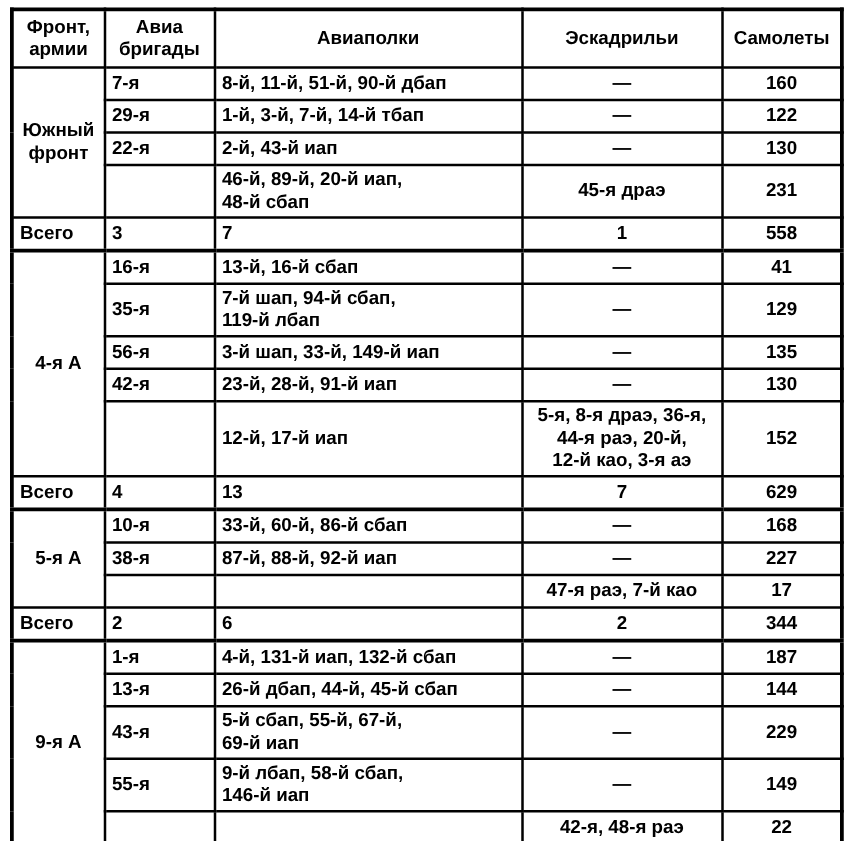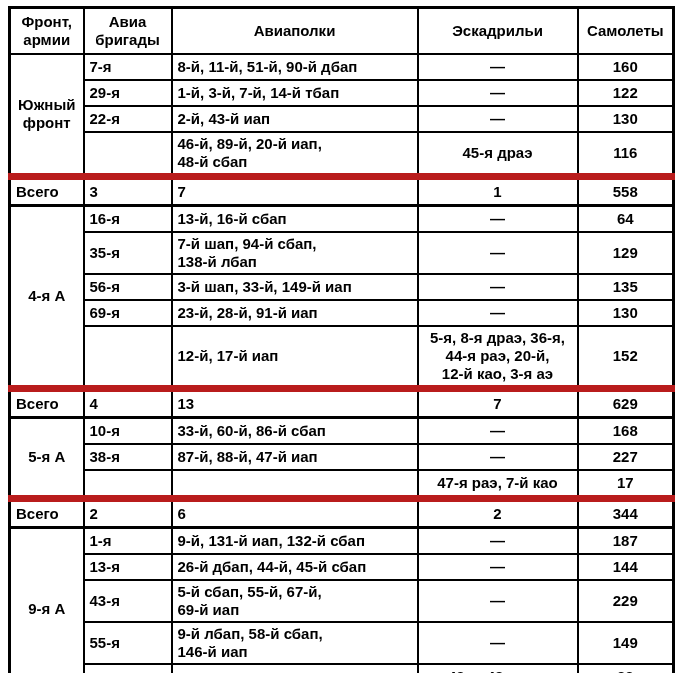--- a/index.html
+++ b/index.html
@@ -31,21 +31,21 @@
   .av-table th {
     text-align: center;
     height: 40px;
     font-weight: bold;
   }
   .pre { white-space: pre-line; }
   .c   { text-align: center; }
   .l   { text-align: left; }
   tr.data-row td { height: 20px; }
   tr.total-row td, tr.grand-total-row td {
-    border-top: 7px solid #b91c1c;
+    border-top: 1px solid #b91c1c;
     border-bottom: 3px solid #000;
     height: 20px;
   }
   td.group-cell { text-align: center; }
 </style>
 </head>
 <body>
 
 <table class="av-table">
   <colgroup>
@@ -85,52 +85,52 @@
     <td class="l">22-я</td>
     <td class="l">2-й, 43-й иап</td>
     <td class="c">—</td>
     <td class="c">130</td>
   </tr>
   <tr class="data-row">
     <td class="l"></td>
     <td class="l pre">46-й, 89-й, 20-й иап,
 48-й сбап</td>
     <td class="c">45-я драэ</td>
-    <td class="c">116</td>
+    <td class="c">231</td>
   </tr>
   <tr class="total-row">
     <td class="l">Всего</td>
     <td class="l">3</td>
     <td class="l">7</td>
     <td class="c">1</td>
     <td class="c">558</td>
   </tr>
 
   <tr class="data-row">
     <td class="group-cell" rowspan="5">4-я А</td>
     <td class="l">16-я</td>
     <td class="l">13-й, 16-й сбап</td>
     <td class="c">—</td>
-    <td class="c">64</td>
+    <td class="c">41</td>
   </tr>
   <tr class="data-row">
     <td class="l">35-я</td>
     <td class="l pre">7-й шап, 94-й сбап,
-138-й лбап</td>
+119-й лбап</td>
     <td class="c">—</td>
     <td class="c">129</td>
   </tr>
   <tr class="data-row">
     <td class="l">56-я</td>
     <td class="l">3-й шап, 33-й, 149-й иап</td>
     <td class="c">—</td>
     <td class="c">135</td>
   </tr>
   <tr class="data-row">
-    <td class="l">69-я</td>
+    <td class="l">42-я</td>
     <td class="l">23-й, 28-й, 91-й иап</td>
     <td class="c">—</td>
     <td class="c">130</td>
   </tr>
   <tr class="data-row">
     <td class="l"></td>
     <td class="l">12-й, 17-й иап</td>
     <td class="c pre">5-я, 8-я драэ, 36-я,
 44-я раэ, 20-й,
 12-й као, 3-я аэ</td>
@@ -146,42 +146,42 @@
 
   <tr class="data-row">
     <td class="group-cell" rowspan="3">5-я А</td>
     <td class="l">10-я</td>
     <td class="l">33-й, 60-й, 86-й сбап</td>
     <td class="c">—</td>
     <td class="c">168</td>
   </tr>
   <tr class="data-row">
     <td class="l">38-я</td>
-    <td class="l">87-й, 88-й, 47-й иап</td>
+    <td class="l">87-й, 88-й, 92-й иап</td>
     <td class="c">—</td>
     <td class="c">227</td>
   </tr>
   <tr class="data-row">
     <td class="l"></td>
     <td class="l"></td>
     <td class="c">47-я раэ, 7-й као</td>
     <td class="c">17</td>
   </tr>
   <tr class="total-row">
     <td class="l">Всего</td>
     <td class="l">2</td>
     <td class="l">6</td>
     <td class="c">2</td>
     <td class="c">344</td>
   </tr>
 
   <tr class="data-row">
     <td class="group-cell" rowspan="5">9-я А</td>
     <td class="l">1-я</td>
-    <td class="l">9-й, 131-й иап, 132-й сбап</td>
+    <td class="l">4-й, 131-й иап, 132-й сбап</td>
     <td class="c">—</td>
     <td class="c">187</td>
   </tr>
   <tr class="data-row">
     <td class="l">13-я</td>
     <td class="l">26-й дбап, 44-й, 45-й сбап</td>
     <td class="c">—</td>
     <td class="c">144</td>
   </tr>
   <tr class="data-row">

